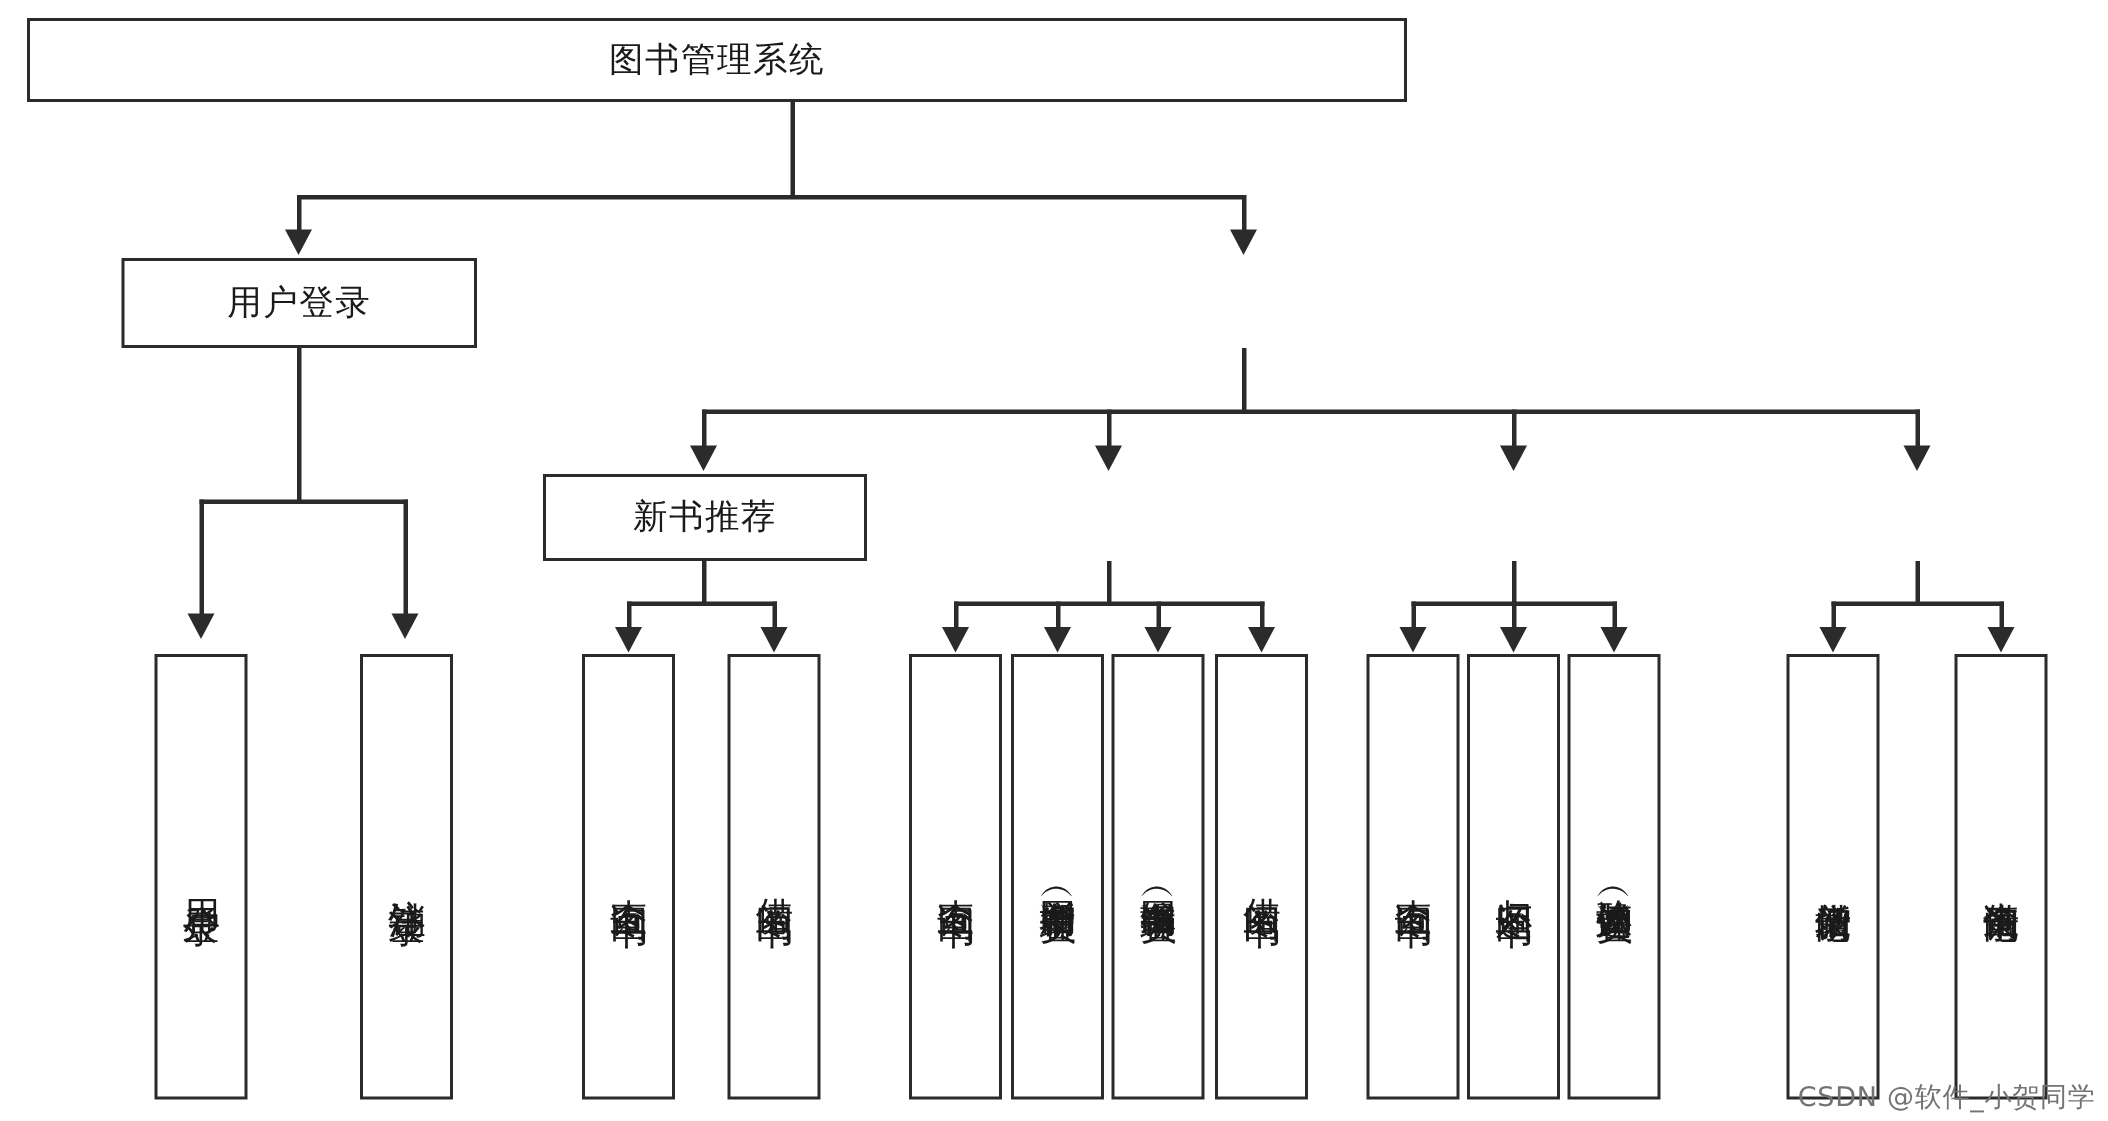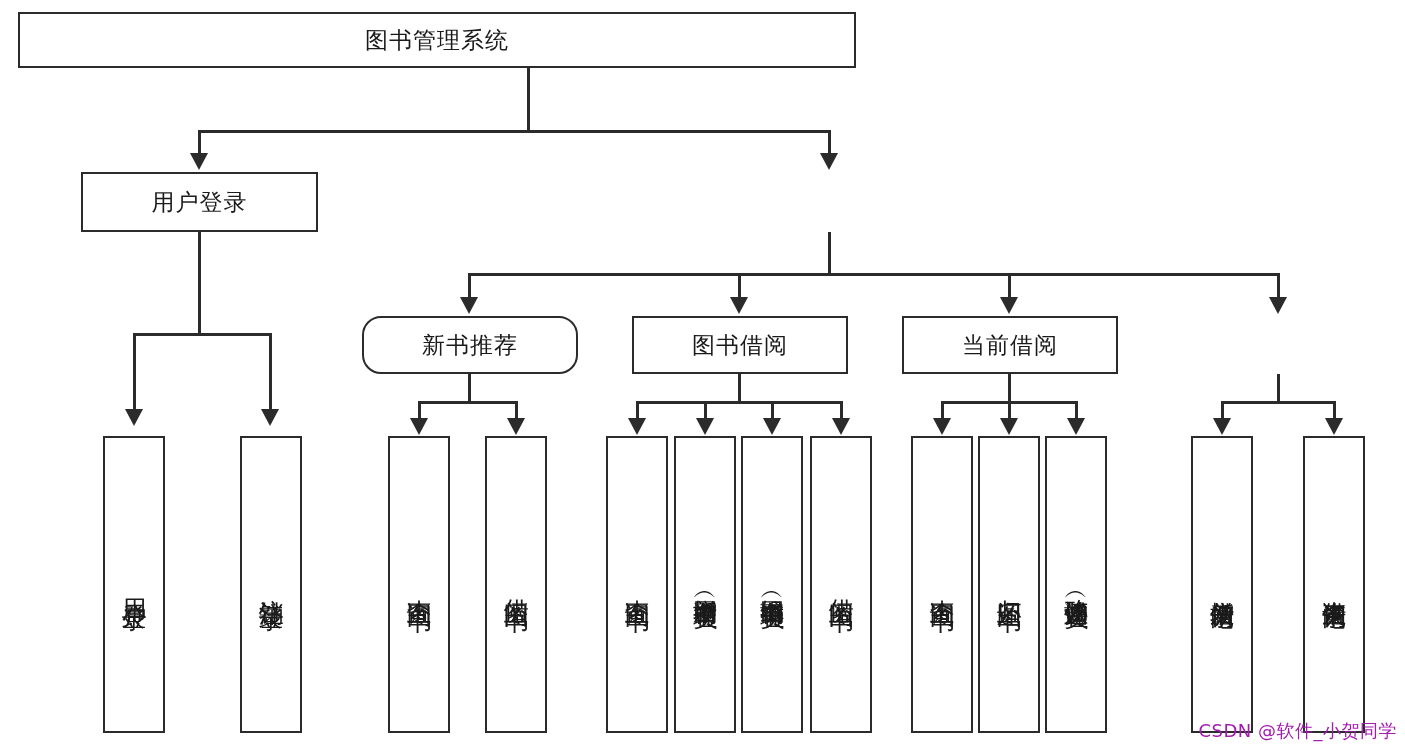--- a/index.html
+++ b/index.html
@@ -67,33 +67,33 @@
     width:0;height:0;
     border-left:9px solid transparent;
     border-right:9px solid transparent;
     border-top:17px solid #2b2b2b;
     z-index:2;
   }
   #watermark{
     position:absolute;
     right:8px;bottom:4px;
     font-size:18px;
-    color:#a21caf;
+    color:#737373;
     letter-spacing:0.5px;
     z-index:20;
     white-space:nowrap;
     pointer-events:none;
   }
 </style>
 </head>
 <body>
 
 <div id="diagram">
 
-  <div class="node" style="left:18px;top:12px;width:838px;height:56px;text-align:right;">
+  <div class="node" style="left:18px;top:12px;width:920px;height:56px;text-align:right;">
     <span class="lbl">图书管理系统</span>
   </div>
 
   <div class="ln vln" style="left:527px;top:68px;width:3px;height:64px;"></div>
 
   <div class="ln hln" style="left:198px;top:130px;width:632px;height:3px;"></div>
 
   <div class="ln vln" style="left:198px;top:130px;width:3px;height:28px;"></div>
   <div class="arrow" style="left:190px;top:153px;"></div>
   <div class="ln vln" style="left:828px;top:130px;width:3px;height:28px;"></div>
@@ -114,28 +114,22 @@
   <div class="ln hln" style="left:468px;top:273px;width:812px;height:3px;"></div>
   <div class="ln vln" style="left:468px;top:273px;width:3px;height:28px;"></div>
   <div class="arrow" style="left:460px;top:297px;"></div>
   <div class="ln vln" style="left:738px;top:273px;width:3px;height:28px;"></div>
   <div class="arrow" style="left:730px;top:297px;"></div>
   <div class="ln vln" style="left:1008px;top:273px;width:3px;height:28px;"></div>
   <div class="arrow" style="left:1000px;top:297px;"></div>
   <div class="ln vln" style="left:1277px;top:273px;width:3px;height:28px;"></div>
   <div class="arrow" style="left:1269px;top:297px;"></div>
 
-  <div class="node" style="left:362px;top:316px;width:216px;height:58px;border-radius:19px;">
+  <div class="node" style="left:362px;top:316px;width:216px;height:58px;">
     <span class="lbl">新书推荐</span>
-  </div>
-  <div class="node" style="left:632px;top:316px;width:216px;height:58px;">
-    <span class="lbl">图书借阅</span>
-  </div>
-  <div class="node" style="left:902px;top:316px;width:216px;height:58px;">
-    <span class="lbl">当前借阅</span>
   </div>
 
   <div class="ln vln" style="left:468px;top:374px;width:3px;height:30px;"></div>
   <div class="ln hln" style="left:418px;top:401px;width:100px;height:3px;"></div>
   <div class="ln vln" style="left:418px;top:401px;width:3px;height:20px;"></div>
   <div class="arrow" style="left:410px;top:418px;"></div>
   <div class="ln vln" style="left:515px;top:401px;width:3px;height:20px;"></div>
   <div class="arrow" style="left:507px;top:418px;"></div>
 
   <div class="ln vln" style="left:738px;top:374px;width:3px;height:30px;"></div>

